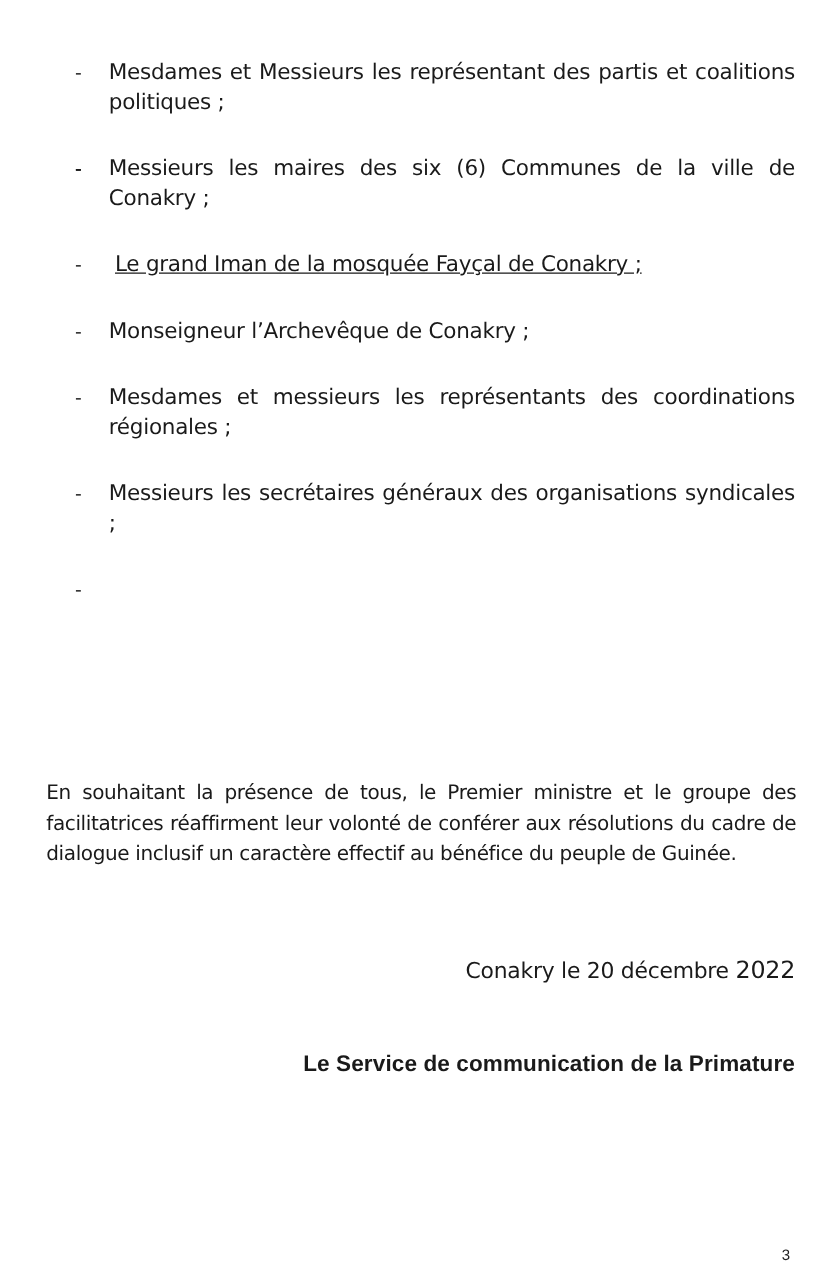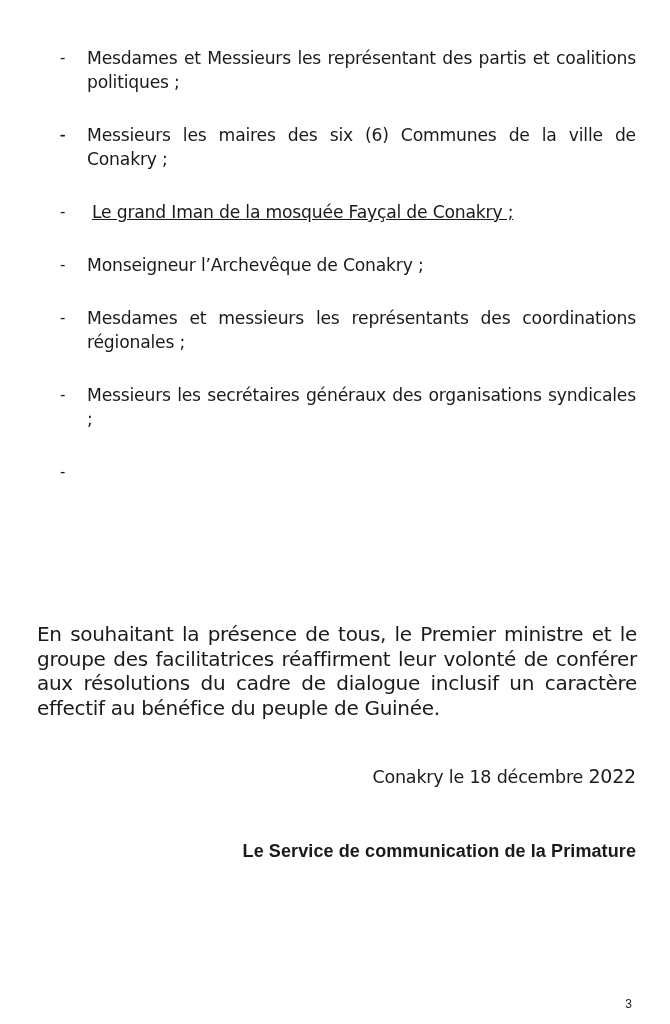--- a/index.html
+++ b/index.html
@@ -45,21 +45,21 @@
       left: 60px;
       top: 0;
       font-size: 15px;
     }
     .item.indent .txt { padding-left: 5px; display: inline-block; text-decoration: underline; }
     .paragraph {
       position: absolute;
       left: 37px;
       top: 622px;
       width: 600px;
-      font-size: 20px;
+      font-size: 16px;
       line-height: 24.5px;
       text-align: justify;
       letter-spacing: -0.3px;
       margin: 0;
     }
     .date {
       position: absolute;
       right: 34px;
       top: 764px;
       font-size: 17.5px;
@@ -126,20 +126,20 @@
       <span class="txt">Messieurs les secrétaires généraux des organisations syndicales ;</span>
     </li>
     <li class="item">
       <span class="dash">-</span>
     </li>
   </ul>
 
   <p class="paragraph">En souhaitant la présence de tous, le Premier ministre et le groupe des facilitatrices réaffirment leur volonté de conférer aux résolutions du cadre de dialogue inclusif  un caractère effectif au bénéfice du peuple de Guinée.</p>
 
   <p class="date">
-    <span>Conakry le 18 décembre</span>
+    <span>Conakry le 20 décembre</span>
     <span class="year">2022</span>
   </p>
 
   <p class="signature">Le Service de communication de la Primature</p>
 
   <div class="page-number">3</div>
 </div>
 
 </body></html>

